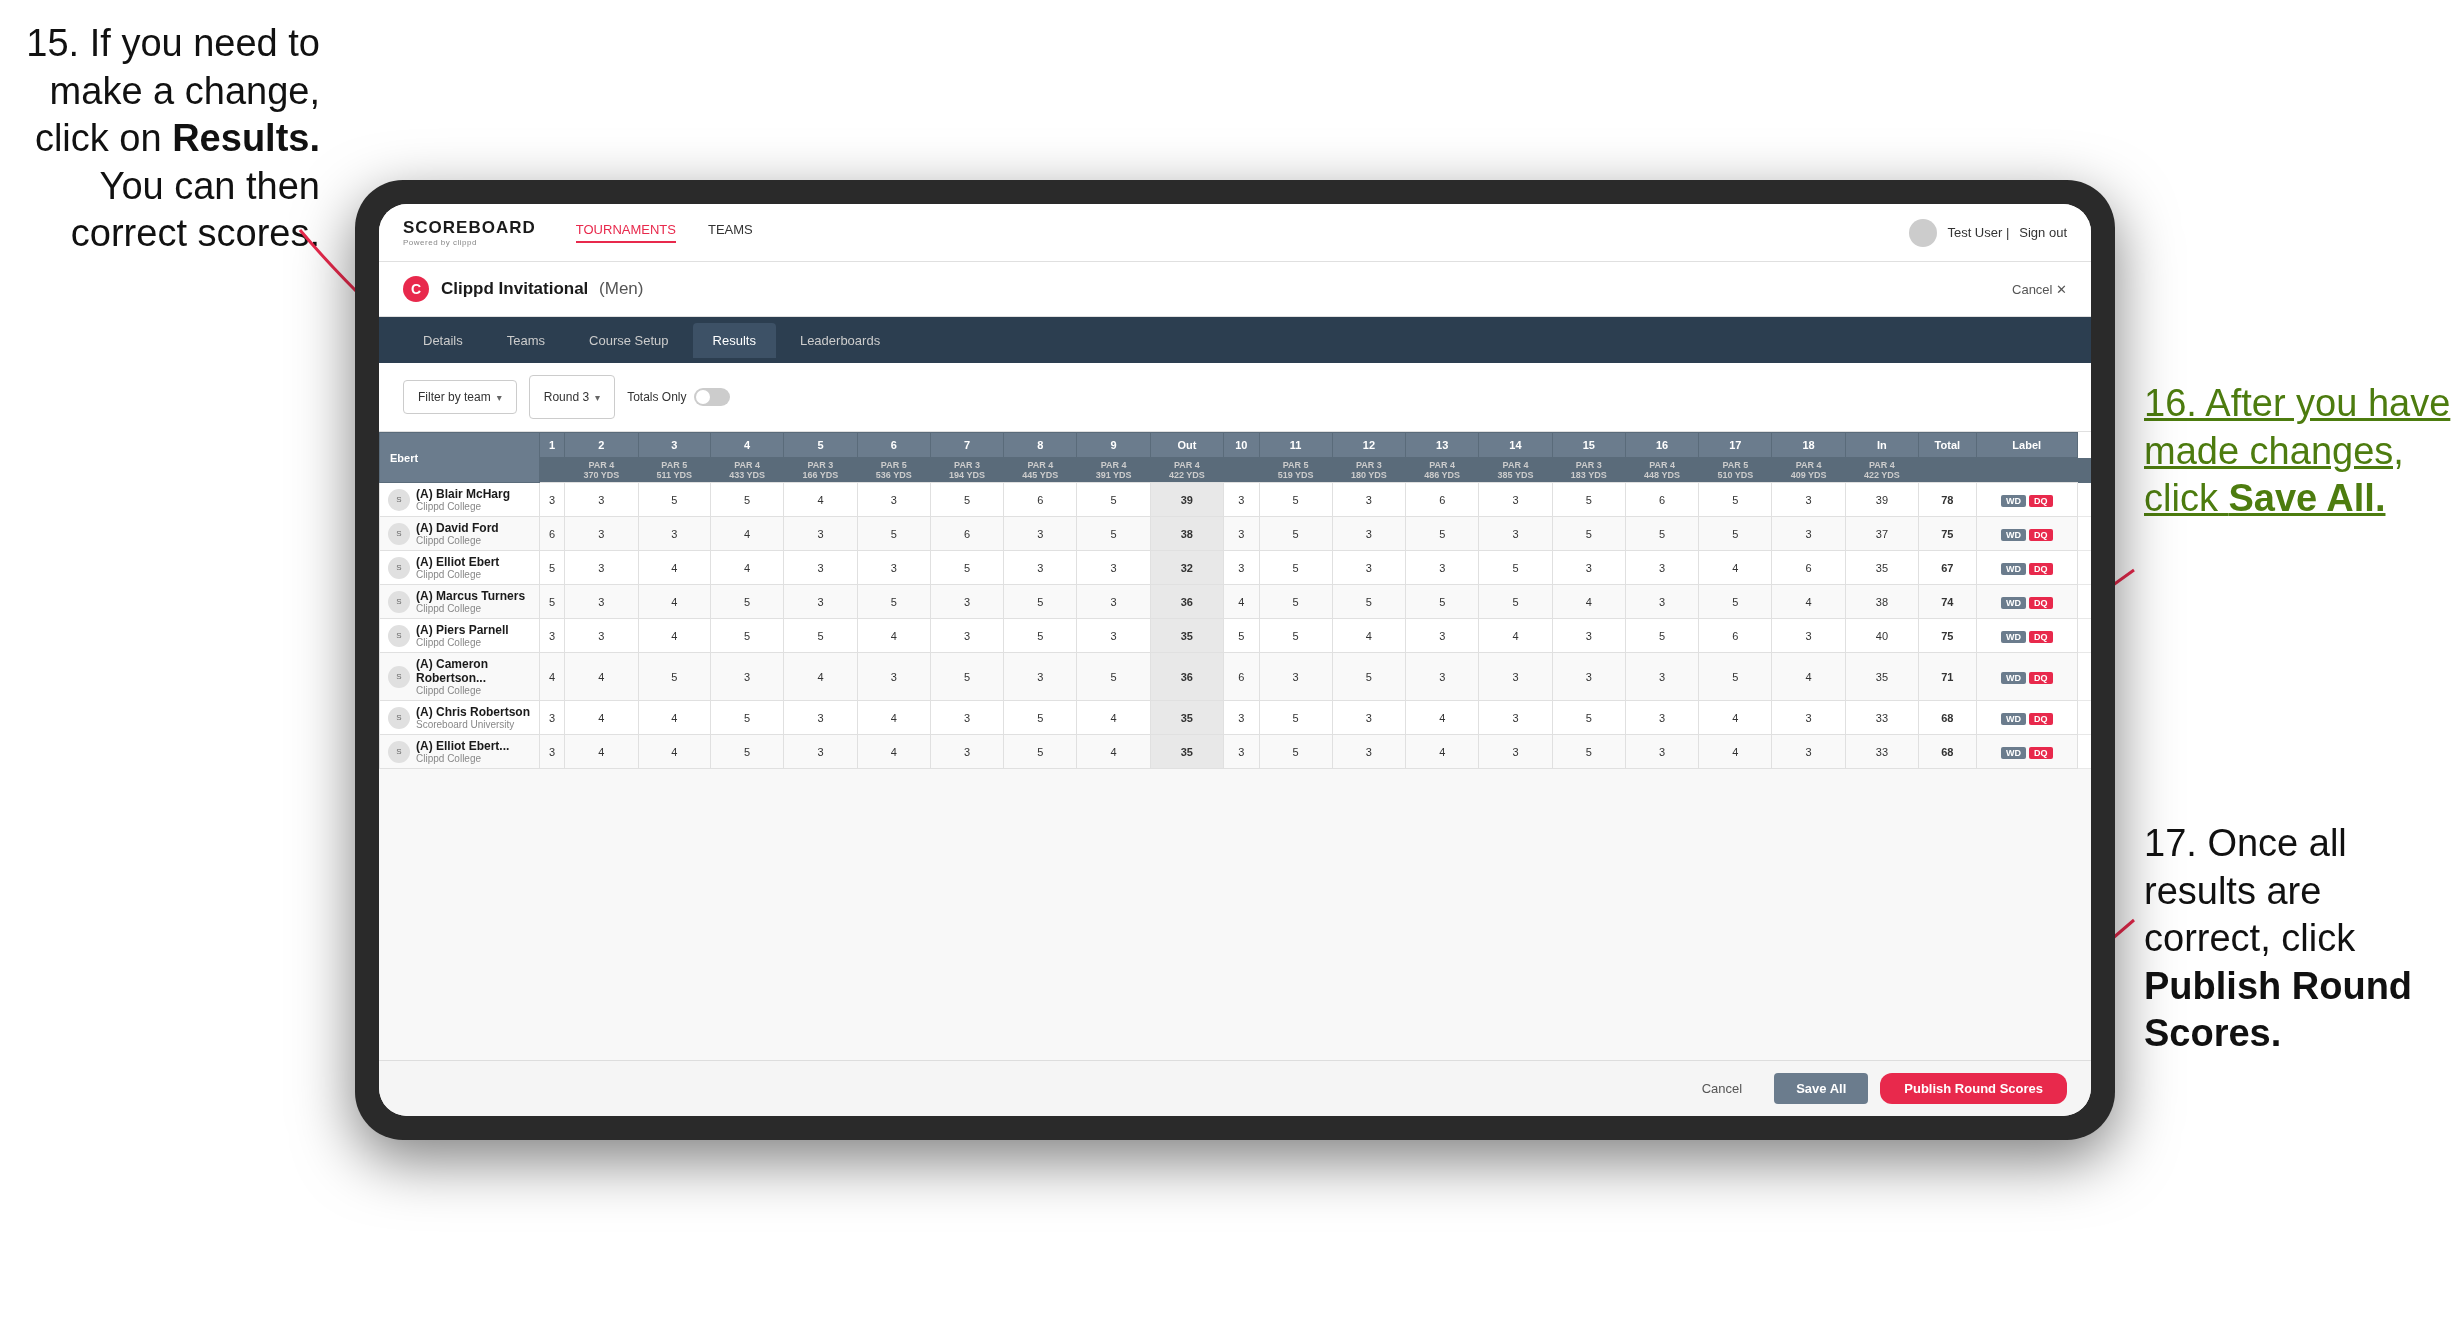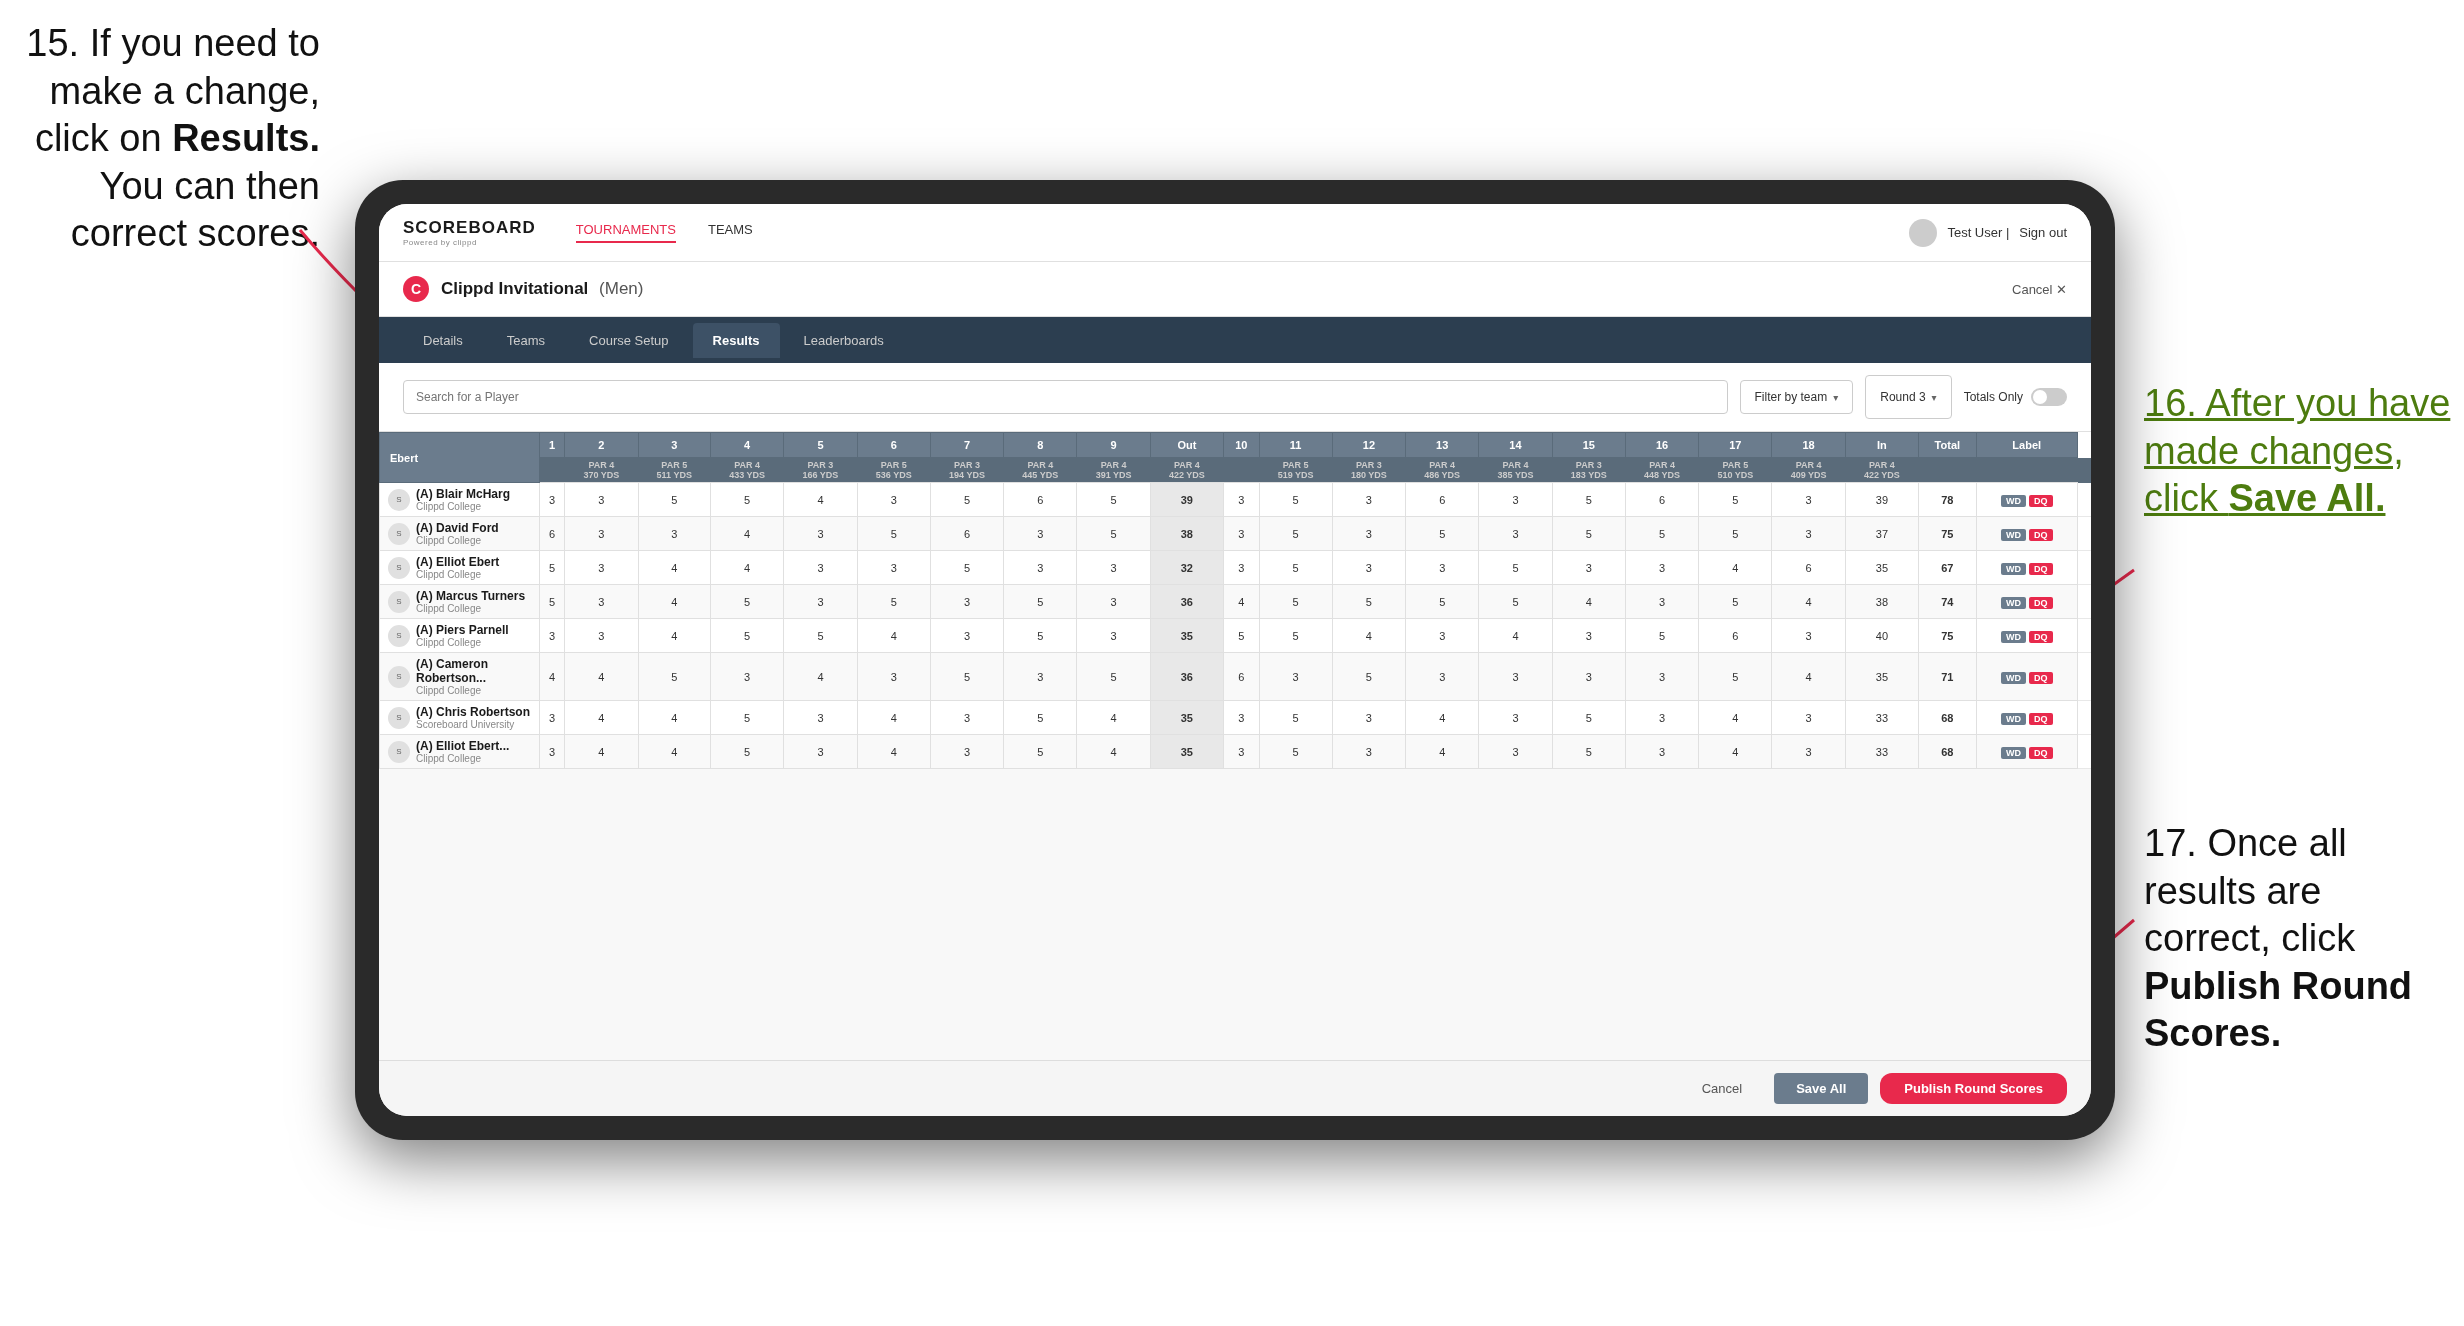--- a/index.html
+++ b/index.html
@@ -183,21 +183,20 @@
     .sub-tab {
       padding: 10px 20px;
       font-size: 13px;
       color: #ccc;
       cursor: pointer;
       border-radius: 4px 4px 0 0;
     }
     .sub-tab.active {
       background: #3d5166;
       color: #ffffff;
-      font-weight: bold;
     }
 
     
     .filters-bar {
       background: #ffffff;
       padding: 12px 24px;
       display: flex;
       align-items: center;
       gap: 12px;
       border-bottom: 1px solid #e0e0e0;
@@ -540,21 +539,20 @@
 
     <div class="sub-nav">
       <div class="sub-tab">Details</div>
       <div class="sub-tab">Teams</div>
       <div class="sub-tab">Course Setup</div>
       <div class="sub-tab active">Results</div>
       <div class="sub-tab">Leaderboards</div>
     </div>
 
     <div class="filters-bar">
-      <input class="search-input" type="text" placeholder="Search for a Player" style="">
       <button class="filter-btn">
         <span>Filter by team</span>
         <span class="chevron">▾</span>
       </button>
       <button class="round-btn">
         <span>Round 3</span>
         <span class="chevron">▾</span>
       </button>
       <div class="totals-toggle">
         <span>Totals Only</span>

